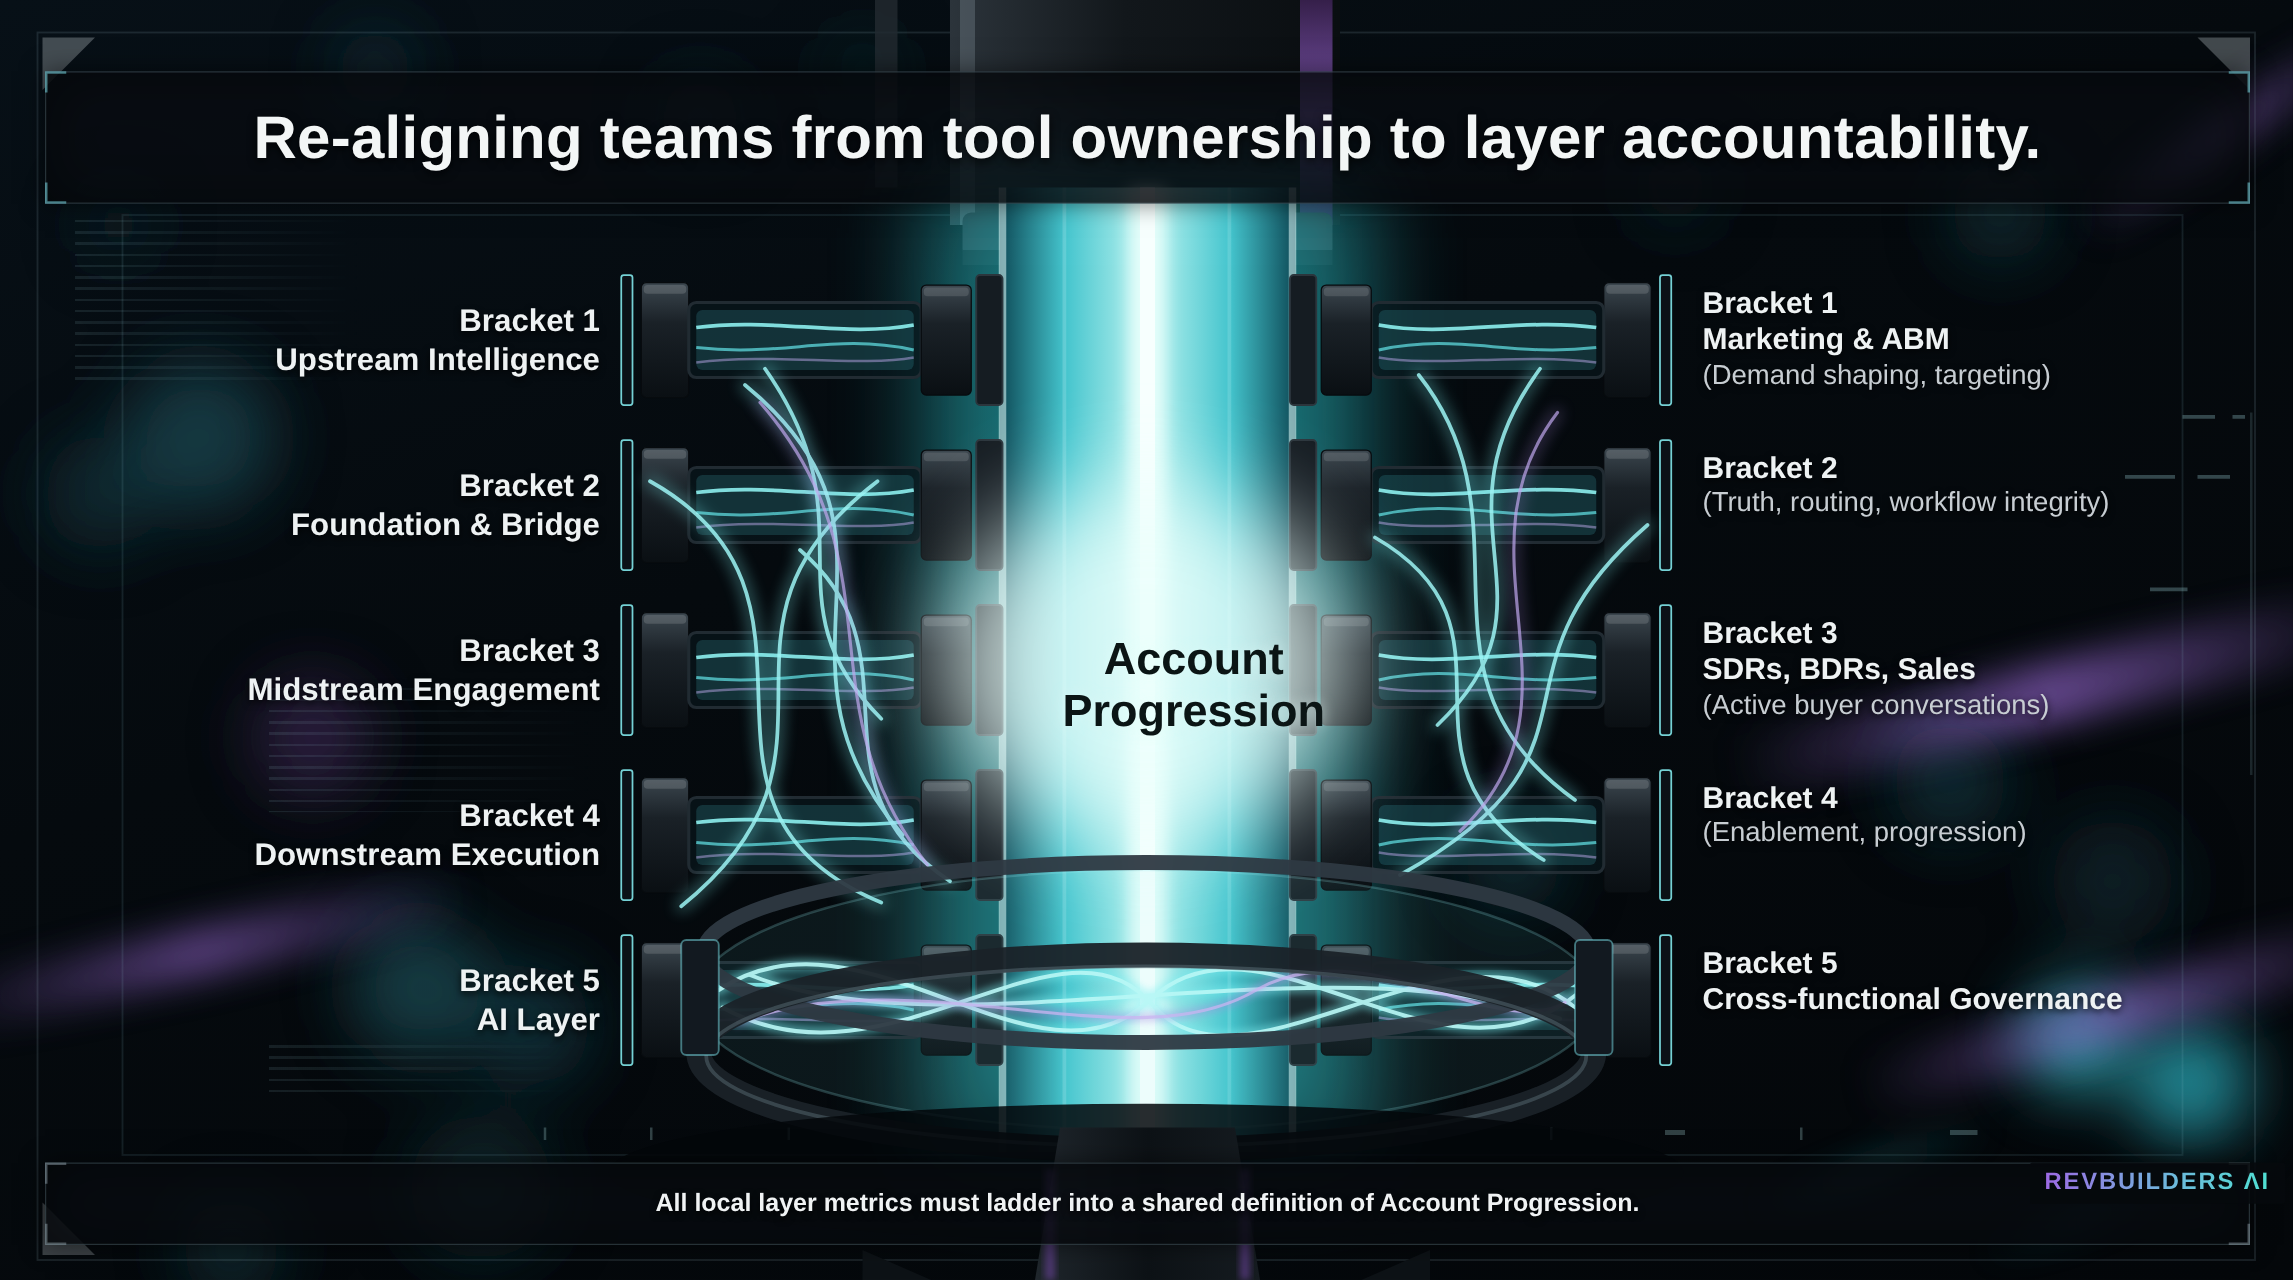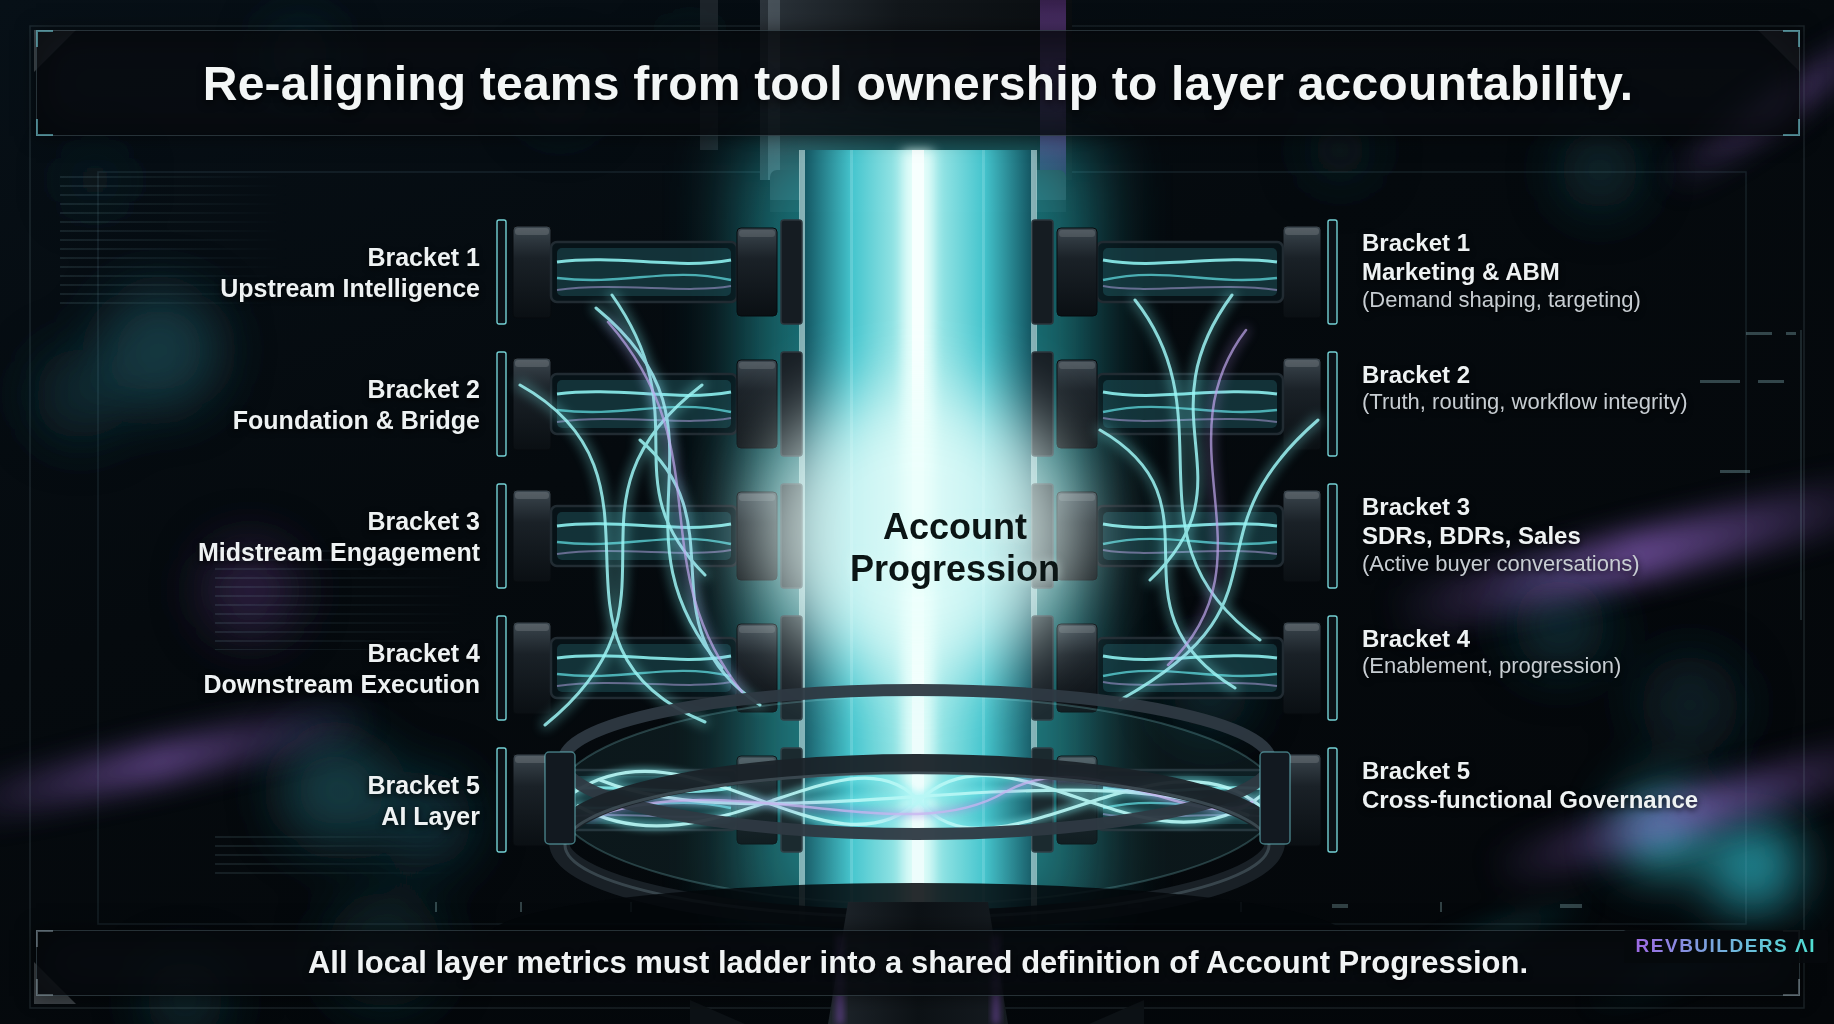--- a/index.html
+++ b/index.html
@@ -5,31 +5,31 @@
   html,body{margin:0;padding:0;background:#03060a;}
   #slide{position:relative;width:1834px;height:1024px;overflow:hidden;
     background:linear-gradient(160deg,#071017 0%,#050a0e 40%,#04070a 100%);
     font-family:"Liberation Sans",sans-serif;}
   svg{position:absolute;left:0;top:0;}
   
   .panel{position:absolute;background:rgba(9,13,17,.80);
     border:1px solid rgba(150,185,195,.22);
     box-shadow:inset 0 0 46px rgba(0,0,0,.45), 0 0 18px rgba(0,0,0,.5);
     display:flex;align-items:center;justify-content:center;z-index:4;}
-  .title-panel{left:36px;top:30px;width:1762px;height:104px;}
+  .title-panel{left:36px;top:57px;width:1762px;height:104px;}
   .footer-panel{left:36px;top:930px;width:1762px;height:64px;}
   .cb{position:absolute;width:15px;height:15px;border:0 solid rgba(120,215,225,.55);}
   .cb.tl{left:-1px;top:-1px;border-left-width:2px;border-top-width:2px;}
   .cb.tr{right:-1px;top:-1px;border-right-width:2px;border-top-width:2px;}
   .cb.bl{left:-1px;bottom:-1px;border-left-width:2px;border-bottom-width:2px;}
   .cb.br{right:-1px;bottom:-1px;border-right-width:2px;border-bottom-width:2px;}
   .footer-panel .cb{border-color:rgba(170,190,200,.4);}
   .title-text{font-size:48px;font-weight:700;color:#f3f6f6;letter-spacing:.2px;
     text-shadow:0 3px 8px rgba(0,0,0,.8);white-space:nowrap;}
-  .footer-text{font-size:31px;font-weight:700;color:#f0f3f4;
+  .footer-text{font-size:20px;font-weight:700;color:#f0f3f4;
     text-shadow:0 2px 6px rgba(0,0,0,.8);white-space:nowrap;}
   
   .lbl{position:absolute;z-index:4;text-shadow:0 2px 6px rgba(0,0,0,.85);line-height:1.22;}
   .lbl-left{left:150px;width:330px;text-align:right;font-size:25px;font-weight:700;color:#eef2f3;}
   .lbl-right{left:1362px;width:440px;text-align:left;font-size:24px;font-weight:700;color:#eef2f3;white-space:nowrap;}
   .lbl .detail{font-weight:400;font-size:22px;color:#c7cdd2;}
   .center-label{position:absolute;left:780px;top:506px;width:350px;z-index:4;
     text-align:center;font-size:36px;font-weight:800;color:#0b1515;line-height:1.18;
     text-shadow:0 0 10px rgba(225,255,252,.55);}
   

